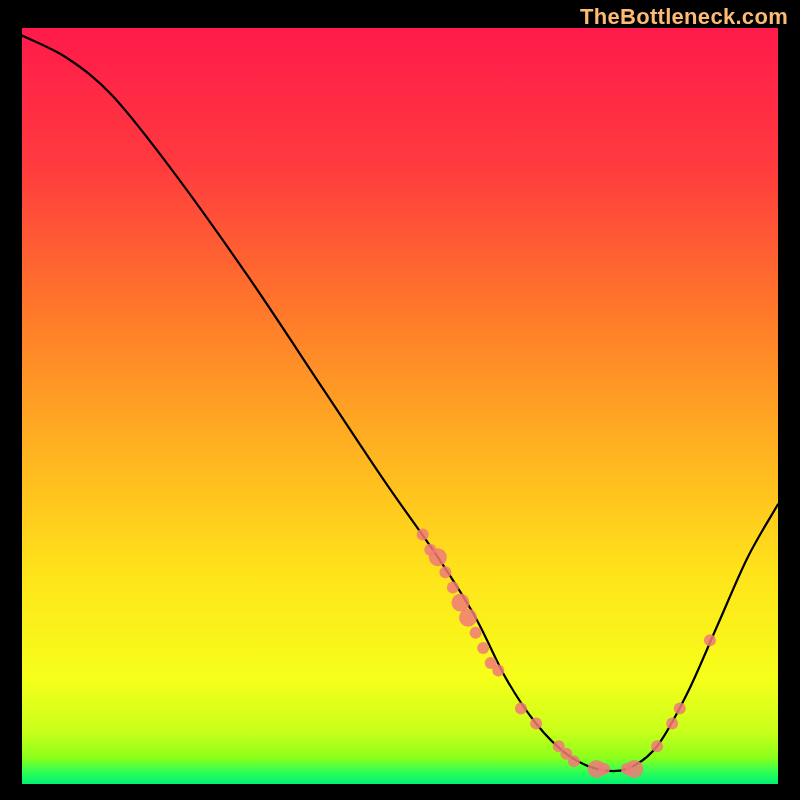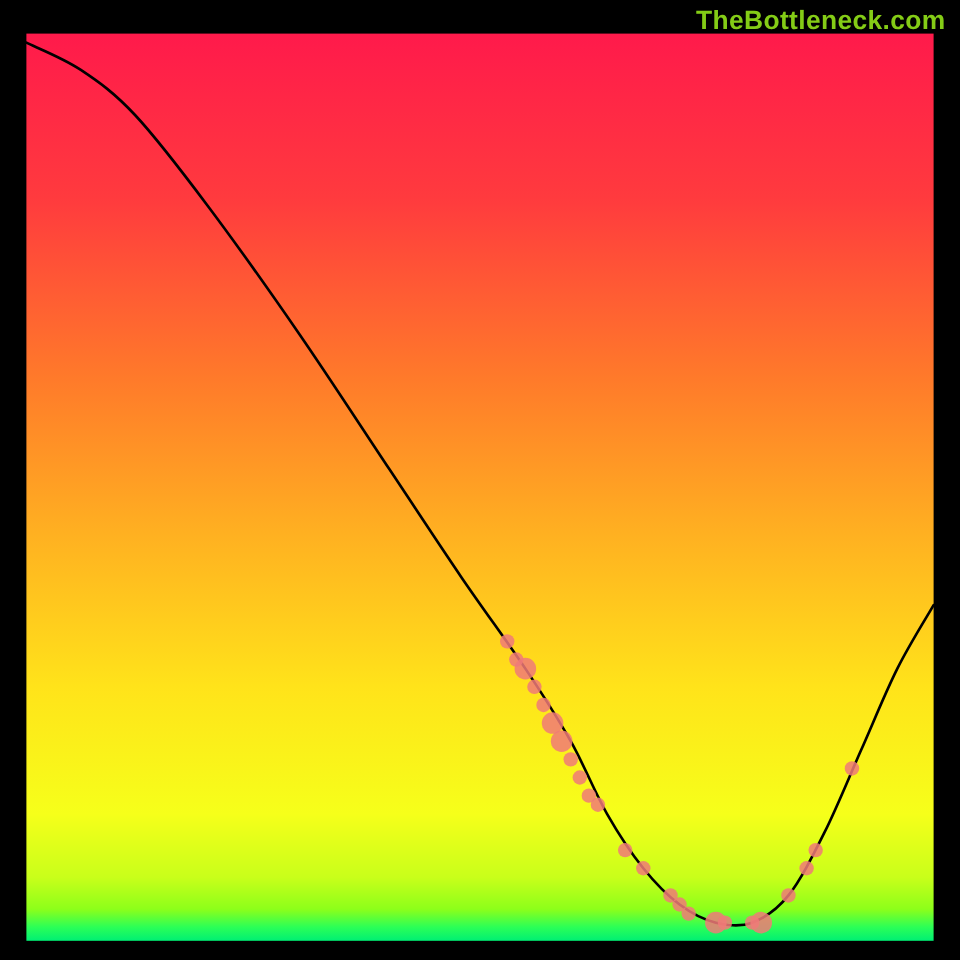--- a/index.html
+++ b/index.html
@@ -14,21 +14,21 @@
   .stage {
     position: relative;
     width: 800px;
     height: 800px;
     background: #000;
   }
   .watermark {
     position: absolute;
     top: 4px;
     right: 12px;
-    color: #84cc16;
+    color: #fdba74;
     font-size: 22px;
     font-weight: 600;
     letter-spacing: 0.3px;
     user-select: none;
   }
   svg { display: block; }
 </style>
 </head>
 <body>
 <div class="stage">

